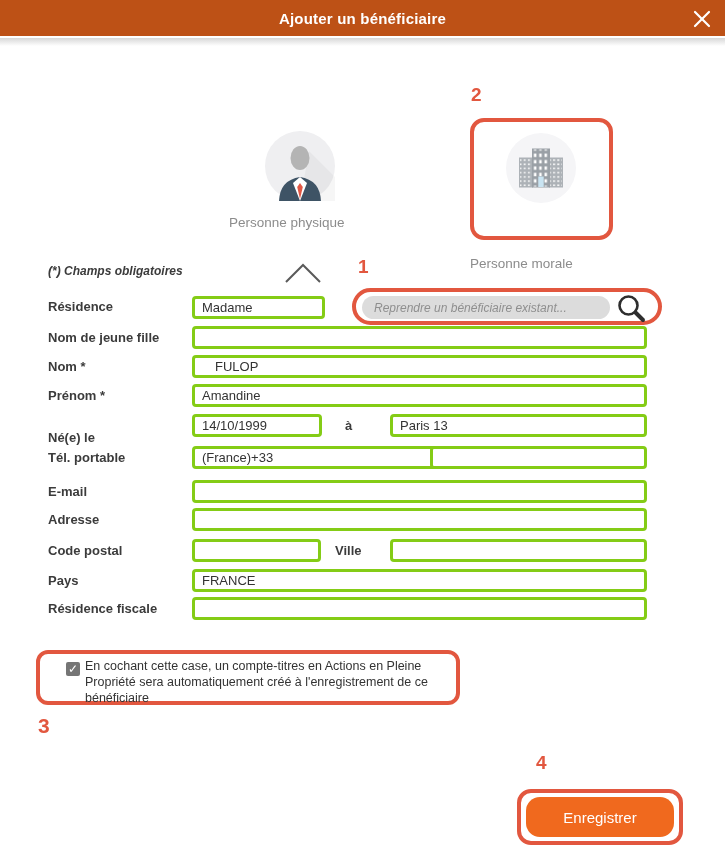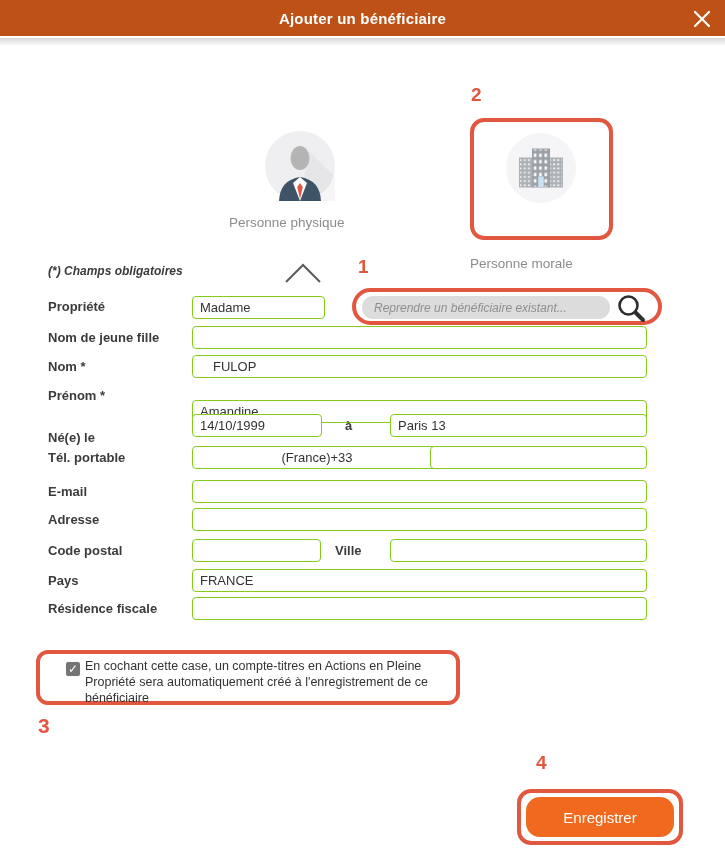--- a/index.html
+++ b/index.html
@@ -18,21 +18,21 @@
   
   .ptype-circle { position:absolute; width:70px; height:70px; border-radius:50%; }
   .ptype-label { position:absolute; width:142px; text-align:left; font-size:13.5px; color:#8c8c8c; }
 
   
   .ann-box { position:absolute; border:4px solid #e2573f; border-radius:14px; pointer-events:none; }
   .ann-num { position:absolute; color:#e2573f; font-size:19px; font-weight:bold; }
 
   
   .flabel { position:absolute; left:48px; font-size:13px; font-weight:bold; color:#3b3b3b; white-space:nowrap; }
-  .finput { position:absolute; height:23px; border:1px solid #84cc16; border-radius:4px;
+  .finput { position:absolute; height:23px; border:3px solid #84cc16; border-radius:4px;
             font-family:"Liberation Sans", sans-serif; font-size:13px; color:#333333;
             padding:0 7px; background:#ffffff; outline:none; }
   .mini-label { position:absolute; font-size:13px; font-weight:bold; color:#3b3b3b; }
   .note { position:absolute; left:48px; top:264px; font-size:12px; font-weight:bold; color:#3b3b3b;font-style:italic; }
 
   
   .search-pill { position:absolute; left:362px; top:296px; width:248px; height:23px; border:none;
                  border-radius:12px; background:#dcdcdc; padding:0 12px; outline:none;
                  font-family:"Liberation Sans", sans-serif; font-size:12px; font-style:italic; color:#555; }
   .search-pill::placeholder { color:#8f8f8f; font-style:italic; opacity:1; }
@@ -113,39 +113,39 @@
   <span class="ann-num" style="left:358px; top:256px;">1</span>
   <div class="ann-box" style="left:352px; top:288px; width:310px; height:37px; border-radius:19px;"></div>
   <input class="search-pill" type="text" placeholder="Reprendre un bénéficiaire existant..." style="">
   <button class="search-btn">
     <svg width="30" height="30" viewBox="0 0 30 30">
       <circle cx="12.5" cy="12.5" r="9" fill="none" stroke="#2e2e2e" stroke-width="2.6"></circle>
       <line x1="19.5" y1="19.5" x2="27" y2="27" stroke="#2e2e2e" stroke-width="4" stroke-linecap="round"></line>
     </svg>
   </button>
 
-  <label class="flabel" style="top:299px;">Propriété</label>
+  <label class="flabel" style="top:299px;">Résidence</label>
   <input class="finput" style="left: 192px; top: 296px; width: 133px;" type="text" value="Madame">
 
   <label class="flabel" style="top:330px;">Nom de jeune fille</label>
   <input class="finput" style="left: 192px; top: 326px; width: 455px;" type="text" value="">
 
   <label class="flabel" style="top:359px;">Nom *</label>
   <input class="finput" style="left: 192px; top: 355px; width: 455px; padding-left: 20px;" type="text" value="FULOP">
 
   <label class="flabel" style="top:388px;">Prénom *</label>
-  <input class="finput" style="left: 192px; top: 400px; width: 455px;" type="text" value="Amandine">
+  <input class="finput" style="left: 192px; top: 384px; width: 455px;" type="text" value="Amandine">
 
   <label class="flabel" style="top:430px;">Né(e) le</label>
   <input class="finput" style="left: 192px; top: 414px; width: 130px;" type="text" value="14/10/1999">
   <span class="mini-label" style="left:345px; top:418px;">à</span>
   <input class="finput" style="left: 390px; top: 414px; width: 257px;" type="text" value="Paris 13">
 
   <label class="flabel" style="top:450px;">Tél. portable</label>
-  <input class="finput" style="left: 192px; top: 446px; width: 250px; text-align: center;" type="text" value="(France)+33">
+  <input class="finput" style="left: 192px; top: 446px; width: 250px;" type="text" value="(France)+33">
   <input class="finput" style="left: 430px; top: 446px; width: 217px;" type="text" value="">
 
   <label class="flabel" style="top:484px;">E-mail</label>
   <input class="finput" style="left: 192px; top: 480px; width: 455px;" type="text" value="">
 
   <label class="flabel" style="top:512px;">Adresse</label>
   <input class="finput" style="left: 192px; top: 508px; width: 455px;" type="text" value="">
 
   <label class="flabel" style="top:543px;">Code postal</label>
   <input class="finput" style="left: 192px; top: 539px; width: 129px;" type="text" value="">

